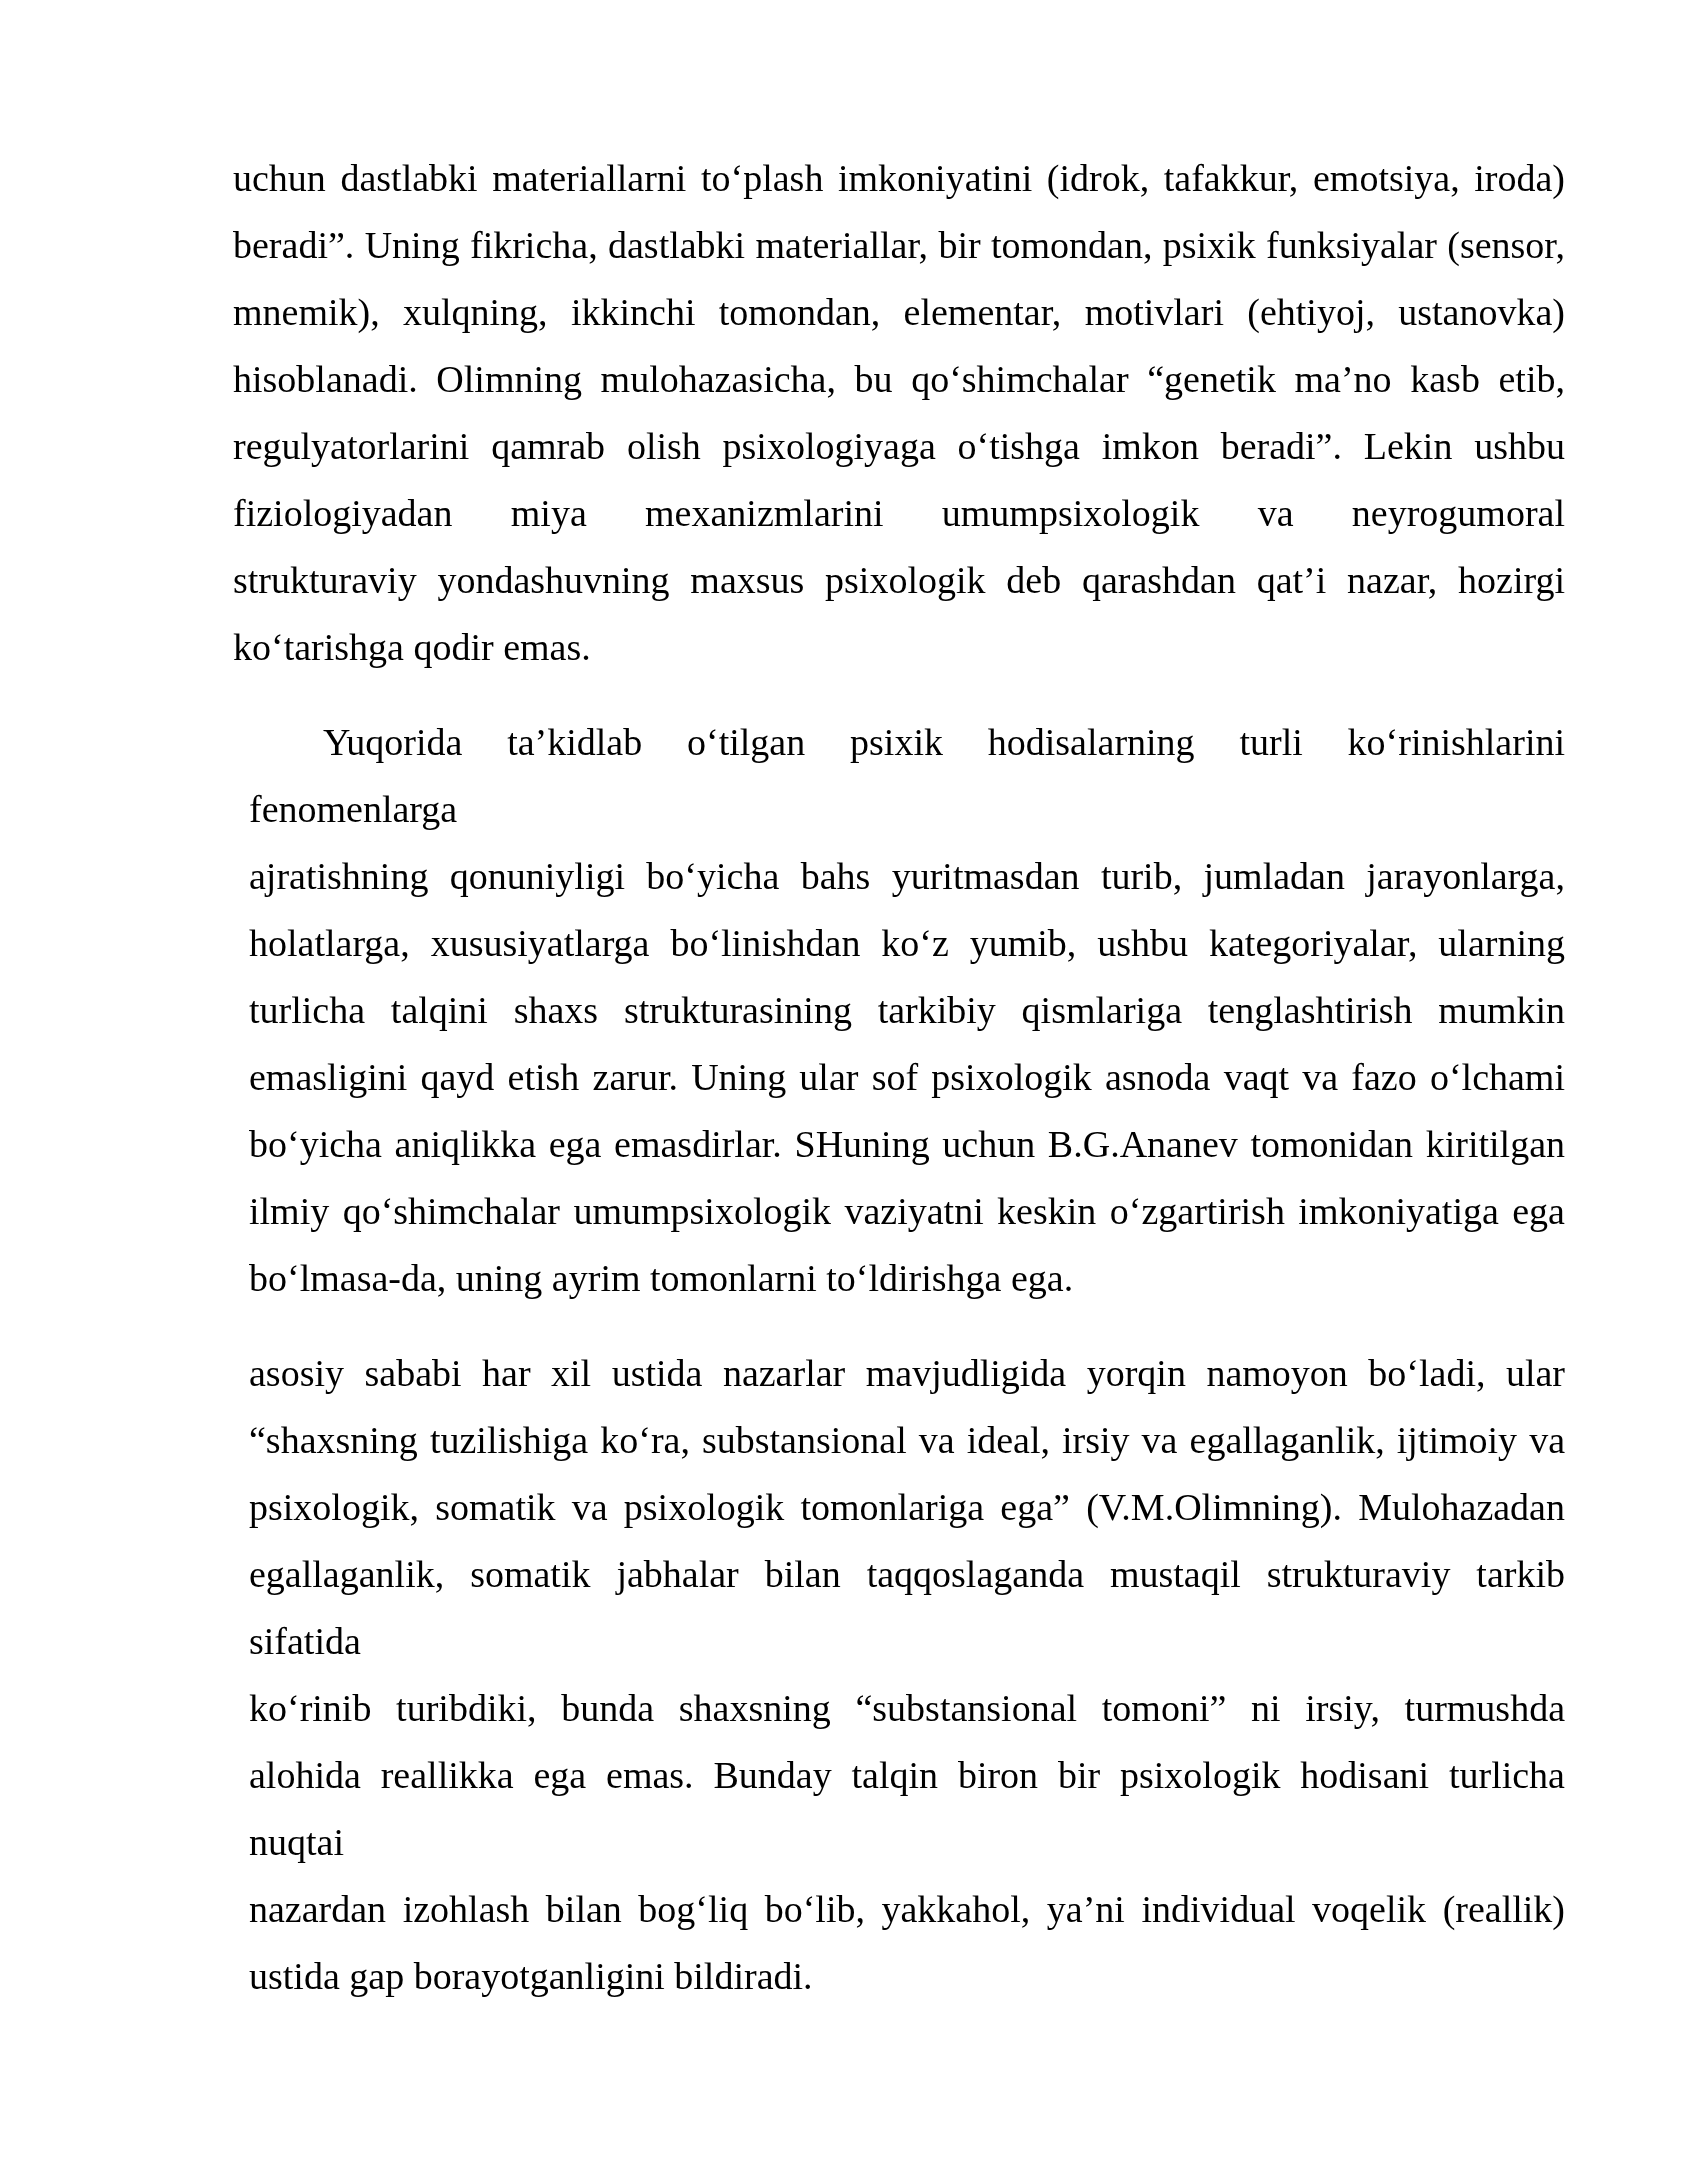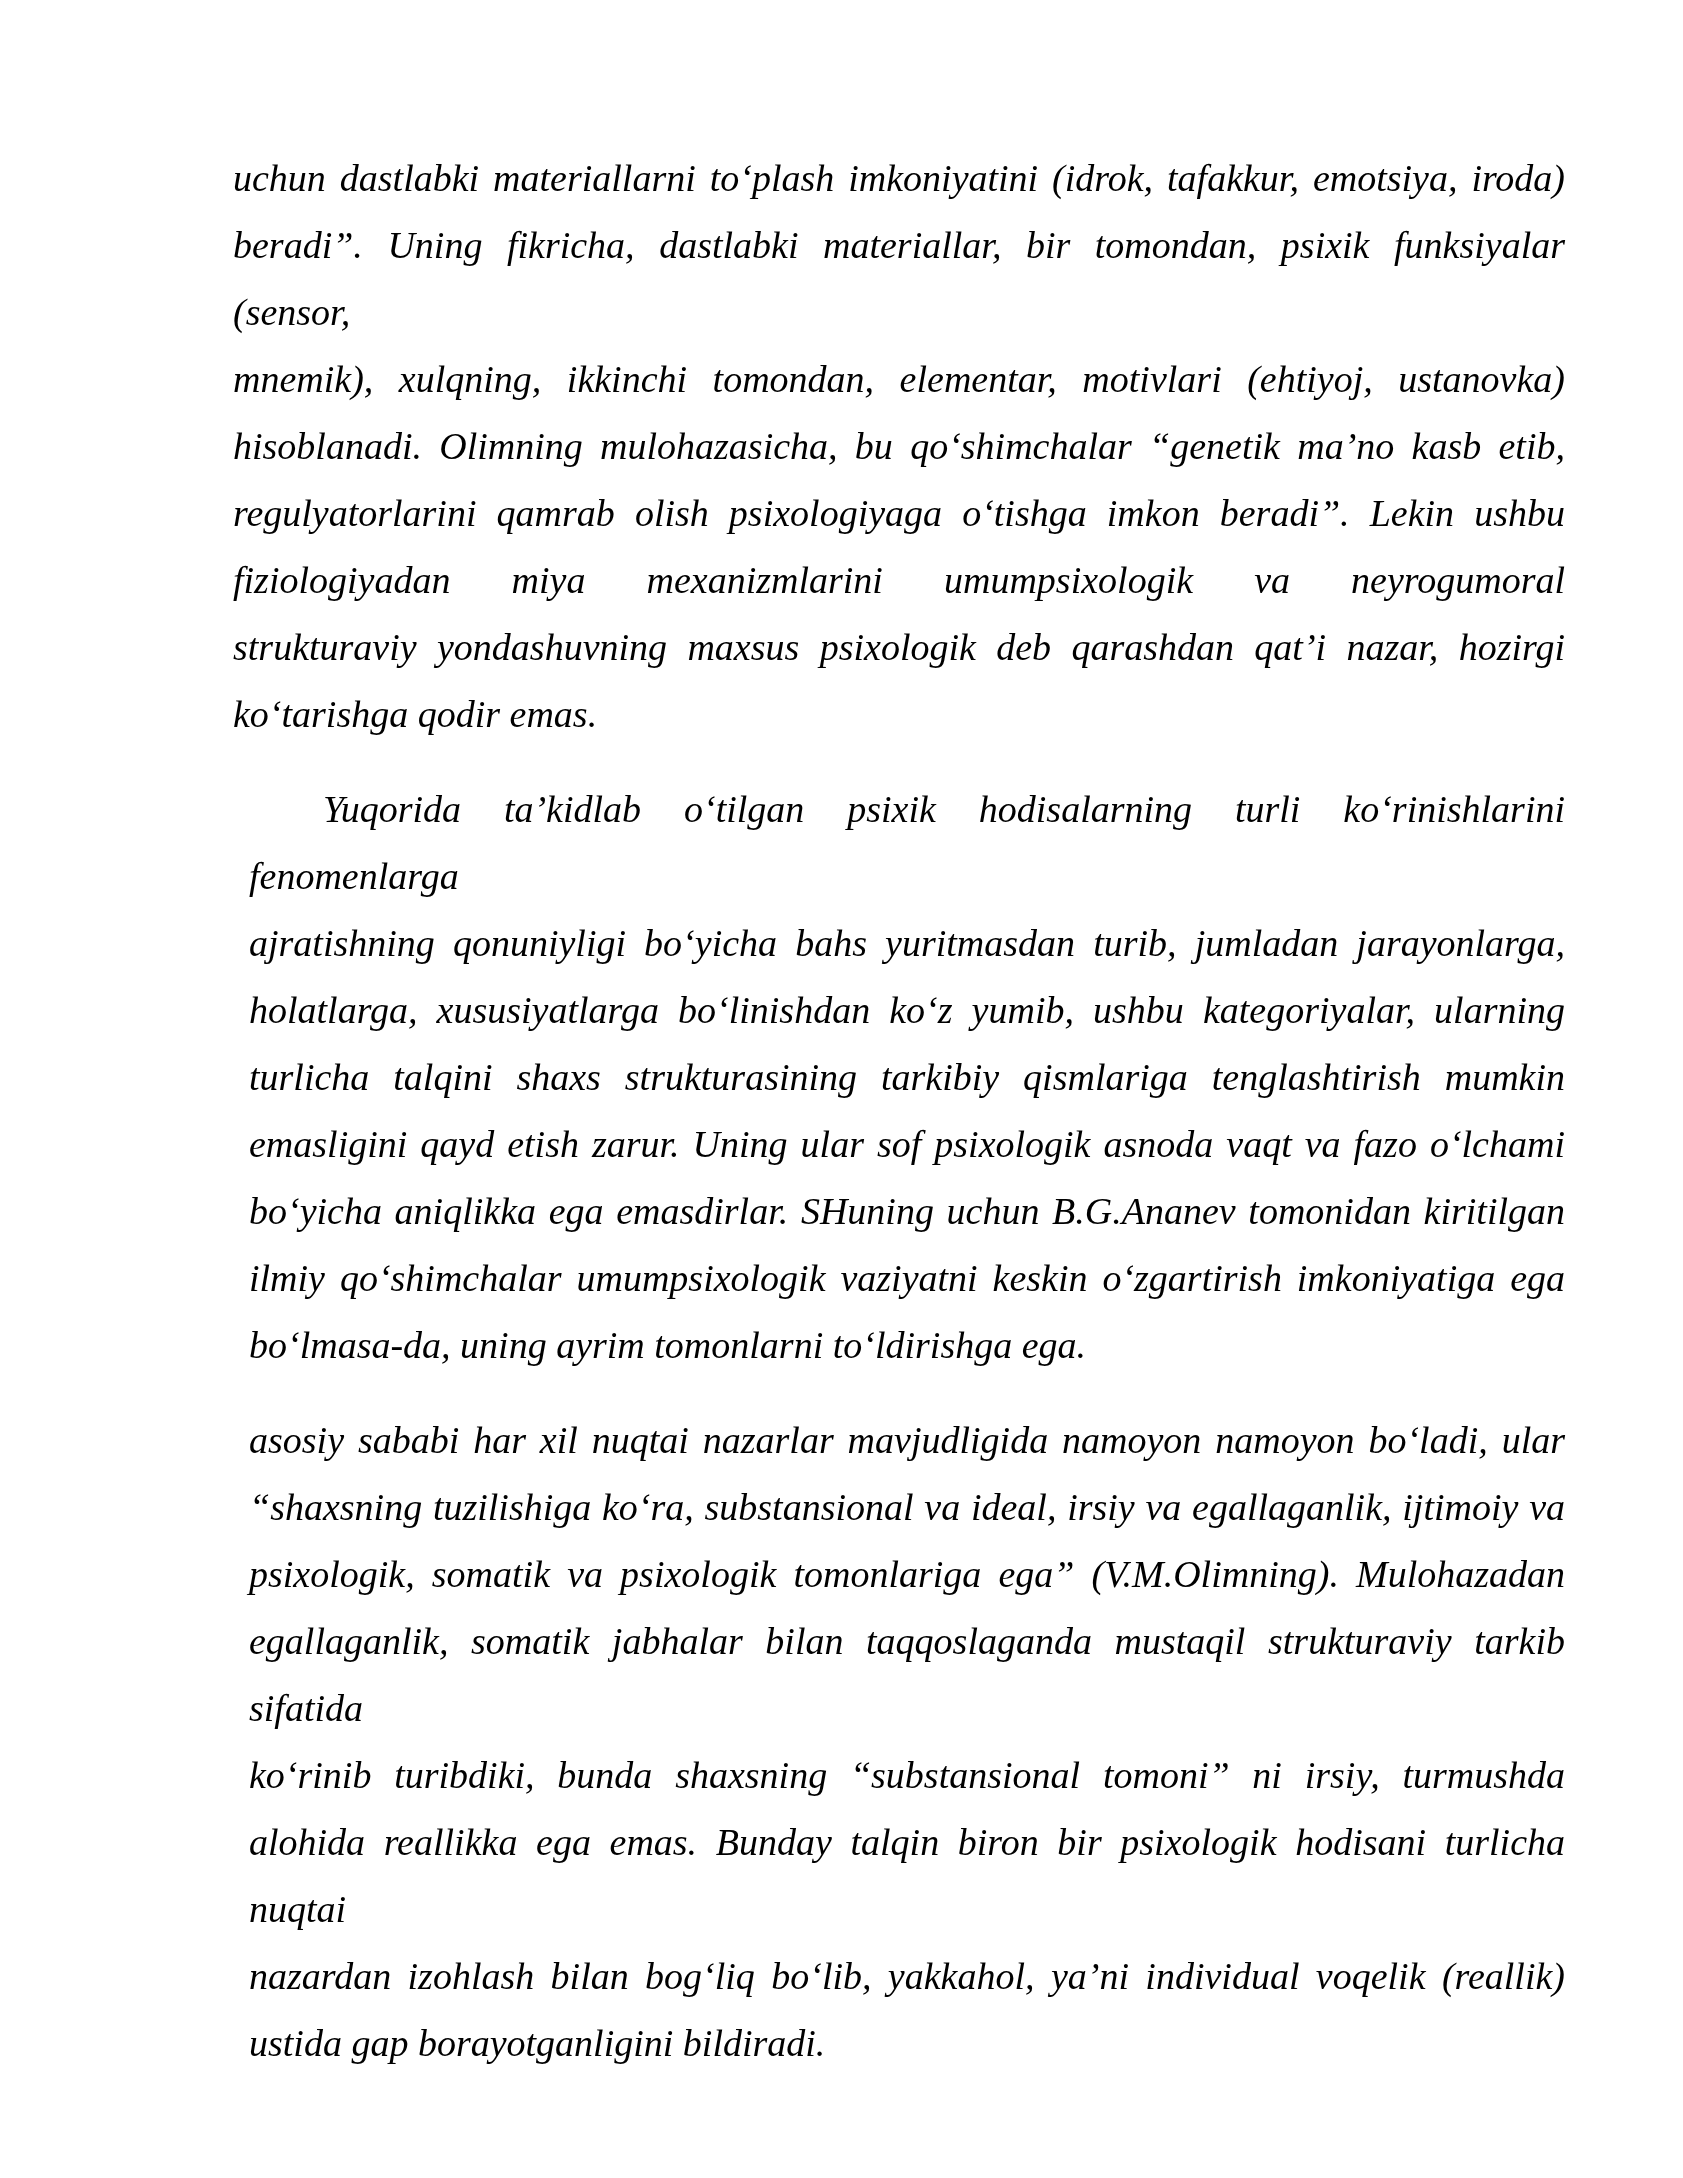--- a/index.html
+++ b/index.html
@@ -6,21 +6,20 @@
     margin: 0;
     padding: 0;
     background: #ffffff;
   }
   .page {
     position: relative;
     width: 1683px;
     height: 2178px;
     background: #ffffff;
     overflow: hidden;
-    font-style: italic;
   }
   .text-block {
     position: absolute;
     left: 233px;
     top: 145px;
     width: 1332px;
     color: #000000;
     font-family: "Liberation Serif", "DejaVu Serif", serif;
     font-size: 38px;
     line-height: 67px;
@@ -65,21 +64,21 @@
         <div class="line just indent">Yuqorida ta’kidlab o‘tilgan psixik hodisalarning turli ko‘rinishlarini fenomenlarga</div>
         <div class="line just">ajratishning qonuniyligi bo‘yicha bahs yuritmasdan turib, jumladan jarayonlarga,</div>
         <div class="line just">holatlarga, xususiyatlarga bo‘linishdan ko‘z yumib, ushbu kategoriyalar, ularning</div>
         <div class="line just">turlicha talqini shaxs strukturasining tarkibiy qismlariga tenglashtirish mumkin</div>
         <div class="line just">emasligini qayd etish zarur. Uning ular sof psixologik asnoda vaqt va fazo o‘lchami</div>
         <div class="line just">bo‘yicha aniqlikka ega emasdirlar. SHuning uchun B.G.Ananev tomonidan kiritilgan</div>
         <div class="line just">ilmiy qo‘shimchalar umumpsixologik vaziyatni keskin o‘zgartirish imkoniyatiga ega</div>
         <div class="line last">bo‘lmasa-da, uning ayrim tomonlarni to‘ldirishga ega.</div>
       </div>
       <div class="paragraph">
-        <div class="line just">asosiy sababi har xil nuqtai nazarlar mavjudligida namoyon namoyon bo‘ladi, ular</div>
+        <div class="line just">asosiy sababi har xil ustida nazarlar mavjudligida yorqin namoyon bo‘ladi, ular</div>
         <div class="line just">“shaxsning tuzilishiga ko‘ra, substansional va ideal, irsiy va egallaganlik, ijtimoiy va</div>
         <div class="line just">psixologik, somatik va psixologik tomonlariga ega” (V.M.Olimning). Mulohazadan</div>
         <div class="line just">egallaganlik, somatik jabhalar bilan taqqoslaganda mustaqil strukturaviy tarkib sifatida</div>
         <div class="line just">ko‘rinib turibdiki, bunda shaxsning “substansional tomoni” ni irsiy, turmushda</div>
         <div class="line just">alohida reallikka ega emas. Bunday talqin biron bir psixologik hodisani turlicha nuqtai</div>
         <div class="line just">nazardan izohlash bilan bog‘liq bo‘lib, yakkahol, ya’ni individual voqelik (reallik)</div>
         <div class="line last">ustida gap borayotganligini bildiradi.</div>
       </div>
     </div>
 </div>

